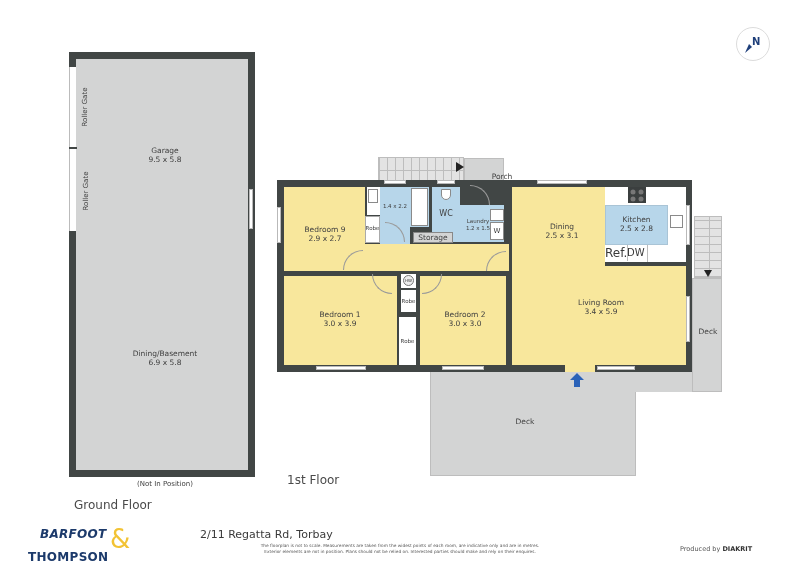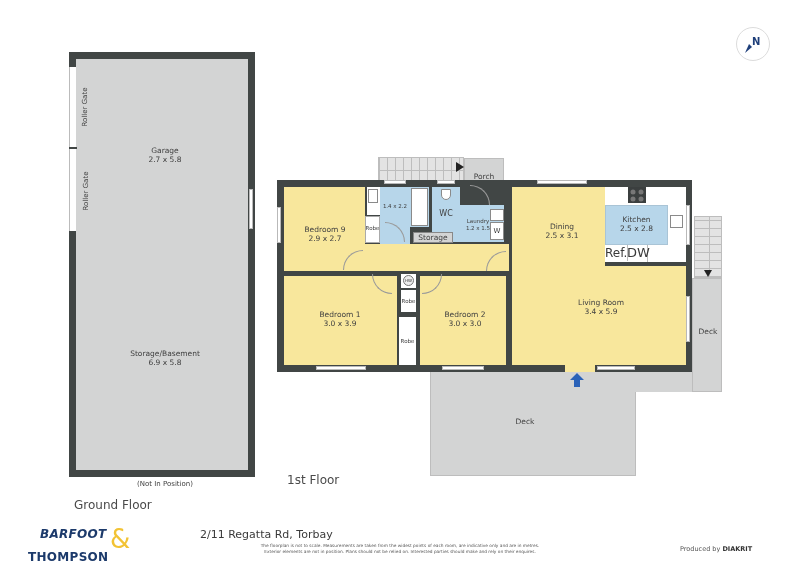--- a/index.html
+++ b/index.html
@@ -37,24 +37,24 @@
   <div class="abs" style="left:69px;top:67px;width:7px;height:80px;background:#fff;border-left:1px solid #bbb;box-sizing:border-box;"></div>
   <div class="abs" style="left:69px;top:149px;width:7px;height:82px;background:#fff;border-left:1px solid #bbb;box-sizing:border-box;"></div>
   <div class="abs" style="left:69px;top:147px;width:8px;height:2px;background:#414645;"></div>
   <div class="vtext" style="left:60px;top:103px;width:50px;text-align:center;">Roller Gate</div>
   <div class="vtext" style="left:61px;top:187px;width:50px;text-align:center;">Roller Gate</div>
 
   <div class="window-v" style="left:249px;top:189px;height:40px;"></div>
 
   <div class="label" style="left:110px;top:146px;width:110px;">
     <div>Garage</div>
-    <div>2.7 x 5.8</div>
+    <div>9.5 x 5.8</div>
   </div>
   <div class="label" style="left:110px;top:349px;width:110px;">
-    <div>Storage/Basement</div>
+    <div>Dining/Basement</div>
     <div>6.9 x 5.8</div>
   </div>
   <div class="label" style="left:100px;top:480px;width:130px;font-size:7px;">(Not In Position)</div>
   <div class="floor-title" style="left:74px;top:498px;">Ground Floor</div>
 </div>
 
 <div>
 
   <div class="room-grey" style="left:430px;top:370px;width:206px;height:106px;border:1px solid #bdbdbd;box-sizing:border-box;"></div>
   <div class="room-grey" style="left:630px;top:370px;width:92px;height:22px;"></div>
@@ -66,21 +66,21 @@
   <svg class="abs" style="left:456px;top:162px;" width="8" height="10">
       <polygon points="0,0 8,5 0,10" fill="#222"></polygon>
     </svg>
 
   <div class="stairs" style="left:694px;top:216px;width:28px;height:62px;background-image:repeating-linear-gradient(0deg,#bdbdbd 0 1px,transparent 1px 8px),linear-gradient(#bdbdbd,#bdbdbd);background-size:auto,1px 100%;background-position:0 0,14px 0;background-repeat:repeat,no-repeat;"></div>
   <svg class="abs" style="left:704px;top:270px;" width="8" height="7">
       <polygon points="0,0 8,0 4,7" fill="#222"></polygon>
     </svg>
 
   <div class="room-grey" style="left:464px;top:158px;width:40px;height:30px;border:1px solid #bdbdbd;box-sizing:border-box;"></div>
-  <div class="label" style="left:466px;top:172px;width:36px;">Porch</div>
+  <div class="label" style="left:484px;top:172px;width:36px;">Porch</div>
 
   <div class="wall" style="left:277px;top:180px;width:415px;height:192px;"></div>
   <div class="abs" style="left:464px;top:180px;width:46px;height:8px;background:transparent;"></div>
 
   <div class="room-yellow" style="left:284px;top:187px;width:81px;height:84px;"></div>
 
   <div class="room-yellow" style="left:284px;top:244px;width:225px;height:27px;"></div>
 
   <div class="room-yellow" style="left:284px;top:276px;width:113px;height:89px;"></div>
 
@@ -131,21 +131,21 @@
   <div class="abs" style="left:628px;top:187px;width:18px;height:16px;background:#3b3f3f;">
     <svg width="18" height="16">
         <circle cx="5" cy="5" r="2.5" fill="#777"></circle>
         <circle cx="13" cy="5" r="2.5" fill="#777"></circle>
         <circle cx="5" cy="12" r="2.5" fill="#777"></circle>
         <circle cx="13" cy="12" r="2.5" fill="#777"></circle>
       </svg>
   </div>
   <div class="fixture" style="left:670px;top:215px;width:13px;height:13px;"></div>
   <div class="abs" style="left:605px;top:245px;width:22px;height:16px;border-right:1px solid #bbb;font-size:12px;line-height:16px;text-align:left;">Ref.</div>
-  <div class="abs" style="left:627px;top:245px;width:20px;height:20px;border-right:1px solid #bbb;font-size:13px;line-height:16px;text-align:left;">DW</div>
+  <div class="abs" style="left:627px;top:245px;width:20px;height:20px;border-right:1px solid #bbb;font-size:10px;line-height:16px;text-align:left;">DW</div>
   <div class="wall" style="left:605px;top:262px;width:87px;height:4px;"></div>
 
   <div class="window-v" style="left:277px;top:207px;height:36px;"></div>
   <div class="window-h" style="left:316px;top:366px;width:50px;"></div>
   <div class="window-h" style="left:442px;top:366px;width:42px;"></div>
   <div class="window-h" style="left:597px;top:366px;width:38px;"></div>
   <div class="window-h" style="left:537px;top:180px;width:50px;"></div>
   <div class="window-v" style="left:686px;top:296px;height:46px;"></div>
   <div class="window-v" style="left:686px;top:205px;height:40px;"></div>
   <div class="window-h" style="left:384px;top:180px;width:22px;"></div>

